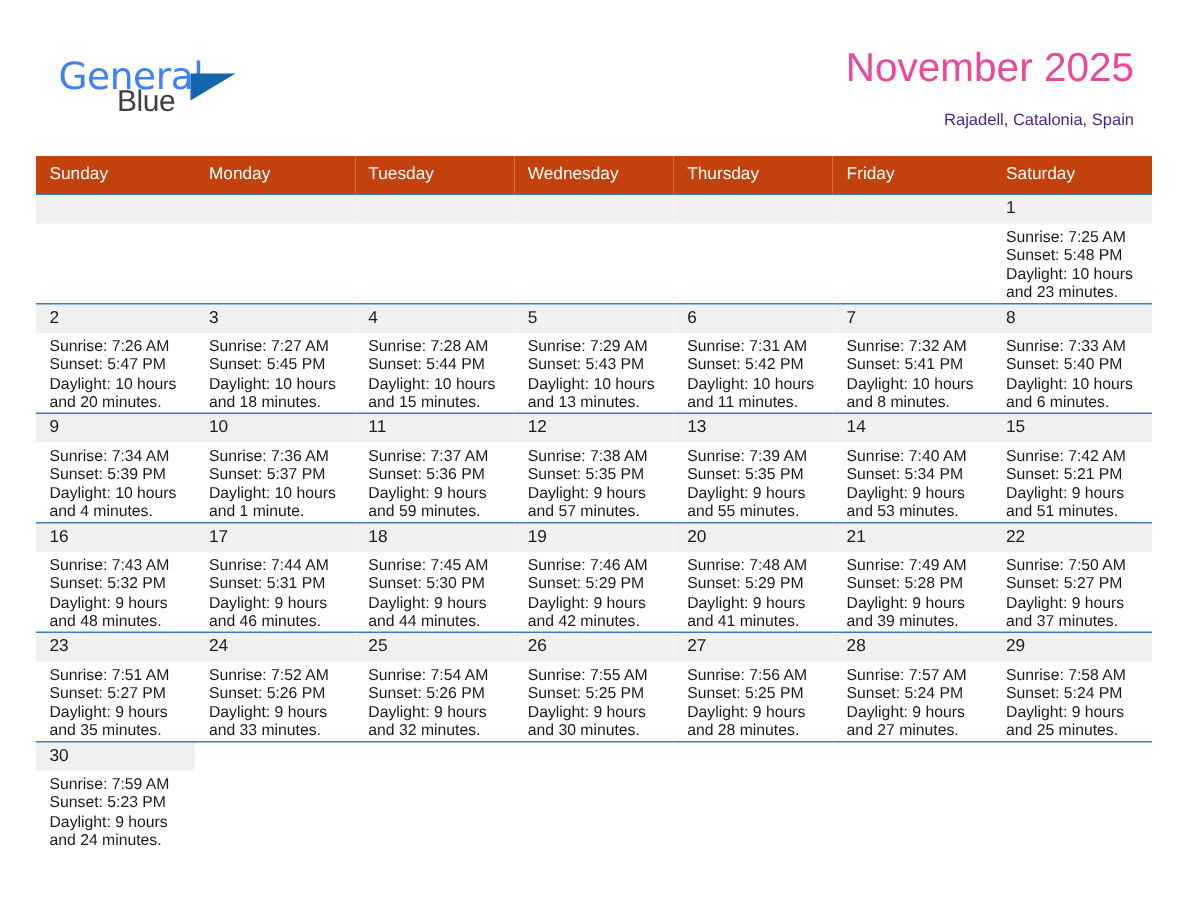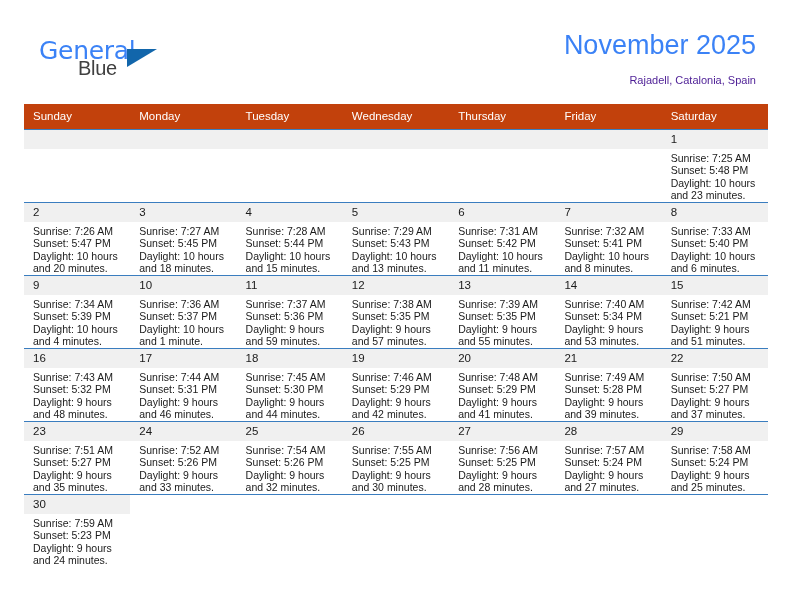--- a/index.html
+++ b/index.html
@@ -68,21 +68,21 @@
 
   .title-block {
     position: absolute;
     right: 0;
     top: 0;
     text-align: right;
   }
   .month-title {
     font-size: 27px;
     font-weight: 400;
-    color: #3b82f6;
+    color: #ec4899;
     line-height: 34px;
     white-space: nowrap;
     font-family: "Liberation Sans", sans-serif;
   }
   .location {
     font-size: 11px;
     font-weight: 400;
     color: #4c1d95;
     line-height: 24px;
     margin-top: 6px;

